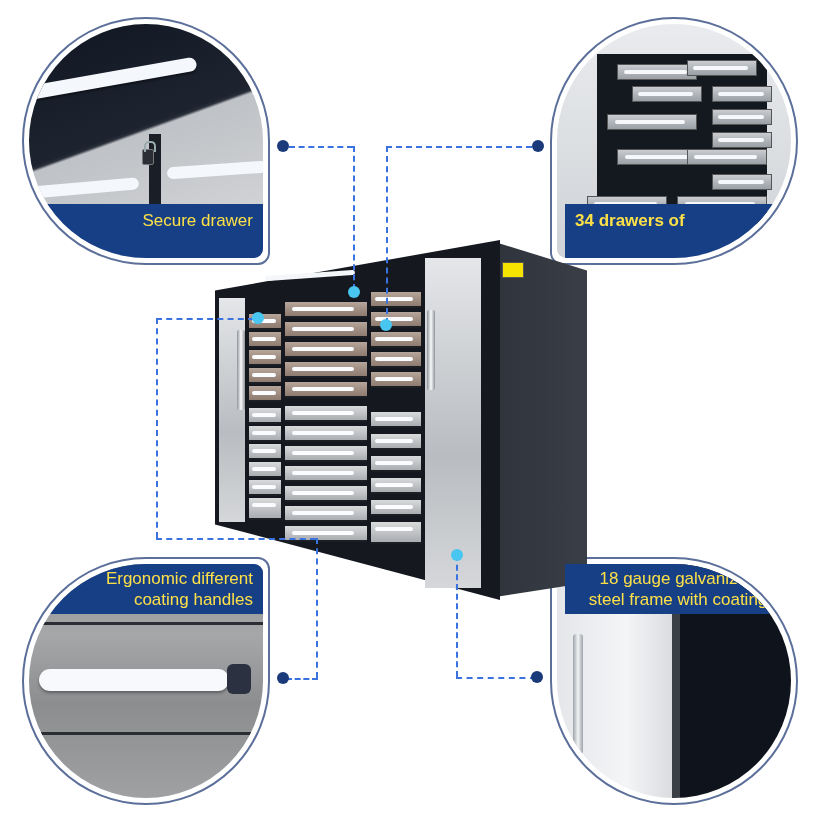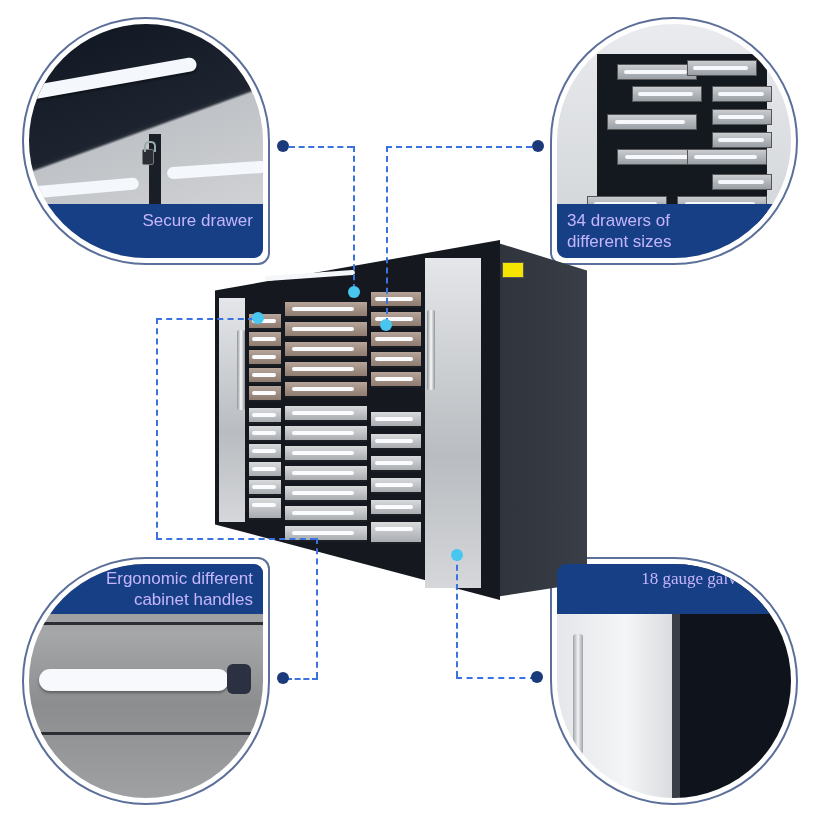--- a/index.html
+++ b/index.html
@@ -14,39 +14,39 @@
     background: #ffffff;
     overflow: hidden;
   }
   .callout .inner {
     position: absolute; inset: 5px;
     overflow: hidden;
   }
   .callout-tl { left: 22px; top: 17px; border-radius: 50% 50% 12px 50%; }
   .callout-tl .inner { border-radius: 50% 50% 9px 50%; }
   .callout-tr { left: 550px; top: 17px; border-radius: 50% 50% 50% 12px; }
-  .callout-tr .inner { border-radius: 50% 50% 50% 9px; }
+  .callout-tr .inner { border-radius: 50% 50% 50% 9px; font-weight: bold; }
   .callout-bl { left: 22px; top: 557px; border-radius: 50% 12px 50% 50%; }
   .callout-bl .inner { border-radius: 50% 9px 50% 50%; }
   .callout-br { left: 550px; top: 557px; border-radius: 12px 50% 50% 50%; }
   .callout-br .inner { border-radius: 9px 50% 50% 50%; }
 
   .caption {
-    position: absolute; left: 0; right: 0;
+    position: absolute; left: 8px; right: 0;
     background: #173f86;
-    color: #c4b5fd;
+    color: #fde047;
     font-size: 17px; line-height: 21px;
     padding: 4px 10px;
     z-index: 3;
   }
   .caption span { display: block; }
   .callout-tl .caption { bottom: 0; height: 54px; text-align: right; padding-top: 6px; }
   .callout-tr .caption { bottom: 0; height: 54px; text-align: left; padding-top: 6px; }
   .callout-bl .caption { top: 0; height: 50px; text-align: right; padding-top: 4px; }
-  .callout-br .caption { top: 0; height: 50px; text-align: right; padding-top: 4px; font-family: Liberation Serif, serif; }
+  .callout-br .caption { top: 0; height: 50px; text-align: center; padding-top: 4px; }
 
   
   .art { position: absolute; inset: 0; }
   .art-locks { background: linear-gradient(160deg, #101621 0%, #1d2430 45%, #2a303a 46%, #bfc2c6 47%, #d8d9db 100%); }
   .lk-bar1 { position: absolute; left: 0; top: 62px; width: 170px; height: 14px; background: #f4f7fb; border-radius: 7px; transform: rotate(-10deg); transform-origin: left; box-shadow: 0 2px 2px rgba(0,0,0,.4); }
   .lk-divider { position: absolute; left: 120px; top: 110px; width: 12px; height: 120px; background: #1a1f27; }
   .lk-lock { position: absolute; left: 113px; top: 125px; width: 12px; height: 16px; background: #2b2f35; border-radius: 2px; border: 1px solid #777; }
   .lk-lock:before { content: ""; position: absolute; left: 1px; top: -9px; width: 8px; height: 9px; border: 2px solid #9aa; border-bottom: none; border-radius: 5px 5px 0 0; }
   .lk-bar2 { position: absolute; left: 0; top: 158px; width: 110px; height: 12px; background: #f4f7fb; border-radius: 6px; transform: rotate(-5deg); }
   .lk-bar3 { position: absolute; left: 138px; top: 140px; width: 100px; height: 12px; background: #f4f7fb; border-radius: 6px; transform: rotate(-4deg); }
@@ -115,50 +115,50 @@
       <div class="dr-row" style="left:155px;top:85px;width:60px;"></div>
       <div class="dr-row" style="left:155px;top:108px;width:60px;"></div>
       <div class="dr-row" style="left:60px;top:125px;width:90px;"></div>
       <div class="dr-row" style="left:130px;top:125px;width:80px;"></div>
       <div class="dr-row" style="left:155px;top:150px;width:60px;"></div>
       <div class="dr-row" style="left:30px;top:172px;width:80px;"></div>
       <div class="dr-row" style="left:120px;top:172px;width:90px;"></div>
     </div>
     <div class="caption">
       <span>34 drawers  of</span>
-      <span>different  sizes</span>
     </div>
   </div>
 </div>
 
 <div class="callout callout-bl">
   <div class="inner">
     <div class="art art-handles">
       <div class="hd-line" style="top:58px;"></div>
       <div class="hd-line" style="top:168px;"></div>
       <div class="hd-bar"></div>
       <div class="hd-cap"></div>
     </div>
     <div class="caption">
       <span>Ergonomic different</span>
-      <span>cabinet  handles</span>
+      <span>coating  handles</span>
     </div>
   </div>
 </div>
 
 <div class="callout callout-br">
   <div class="inner">
     <div class="art art-frame">
       <div class="fr-door"></div>
       <div class="fr-handle"></div>
       <div class="fr-edge"></div>
       <div class="fr-black"></div>
     </div>
     <div class="caption">
       <span>18 gauge galvanized</span>
+      <span>steel frame with coating</span>
     </div>
   </div>
 </div>
 
 <div class="cabinet">
   <div class="cab-side"></div>
   <div class="cab-front"></div>
   <div class="cab-label"></div>
   <div class="top-bar"></div>
 

